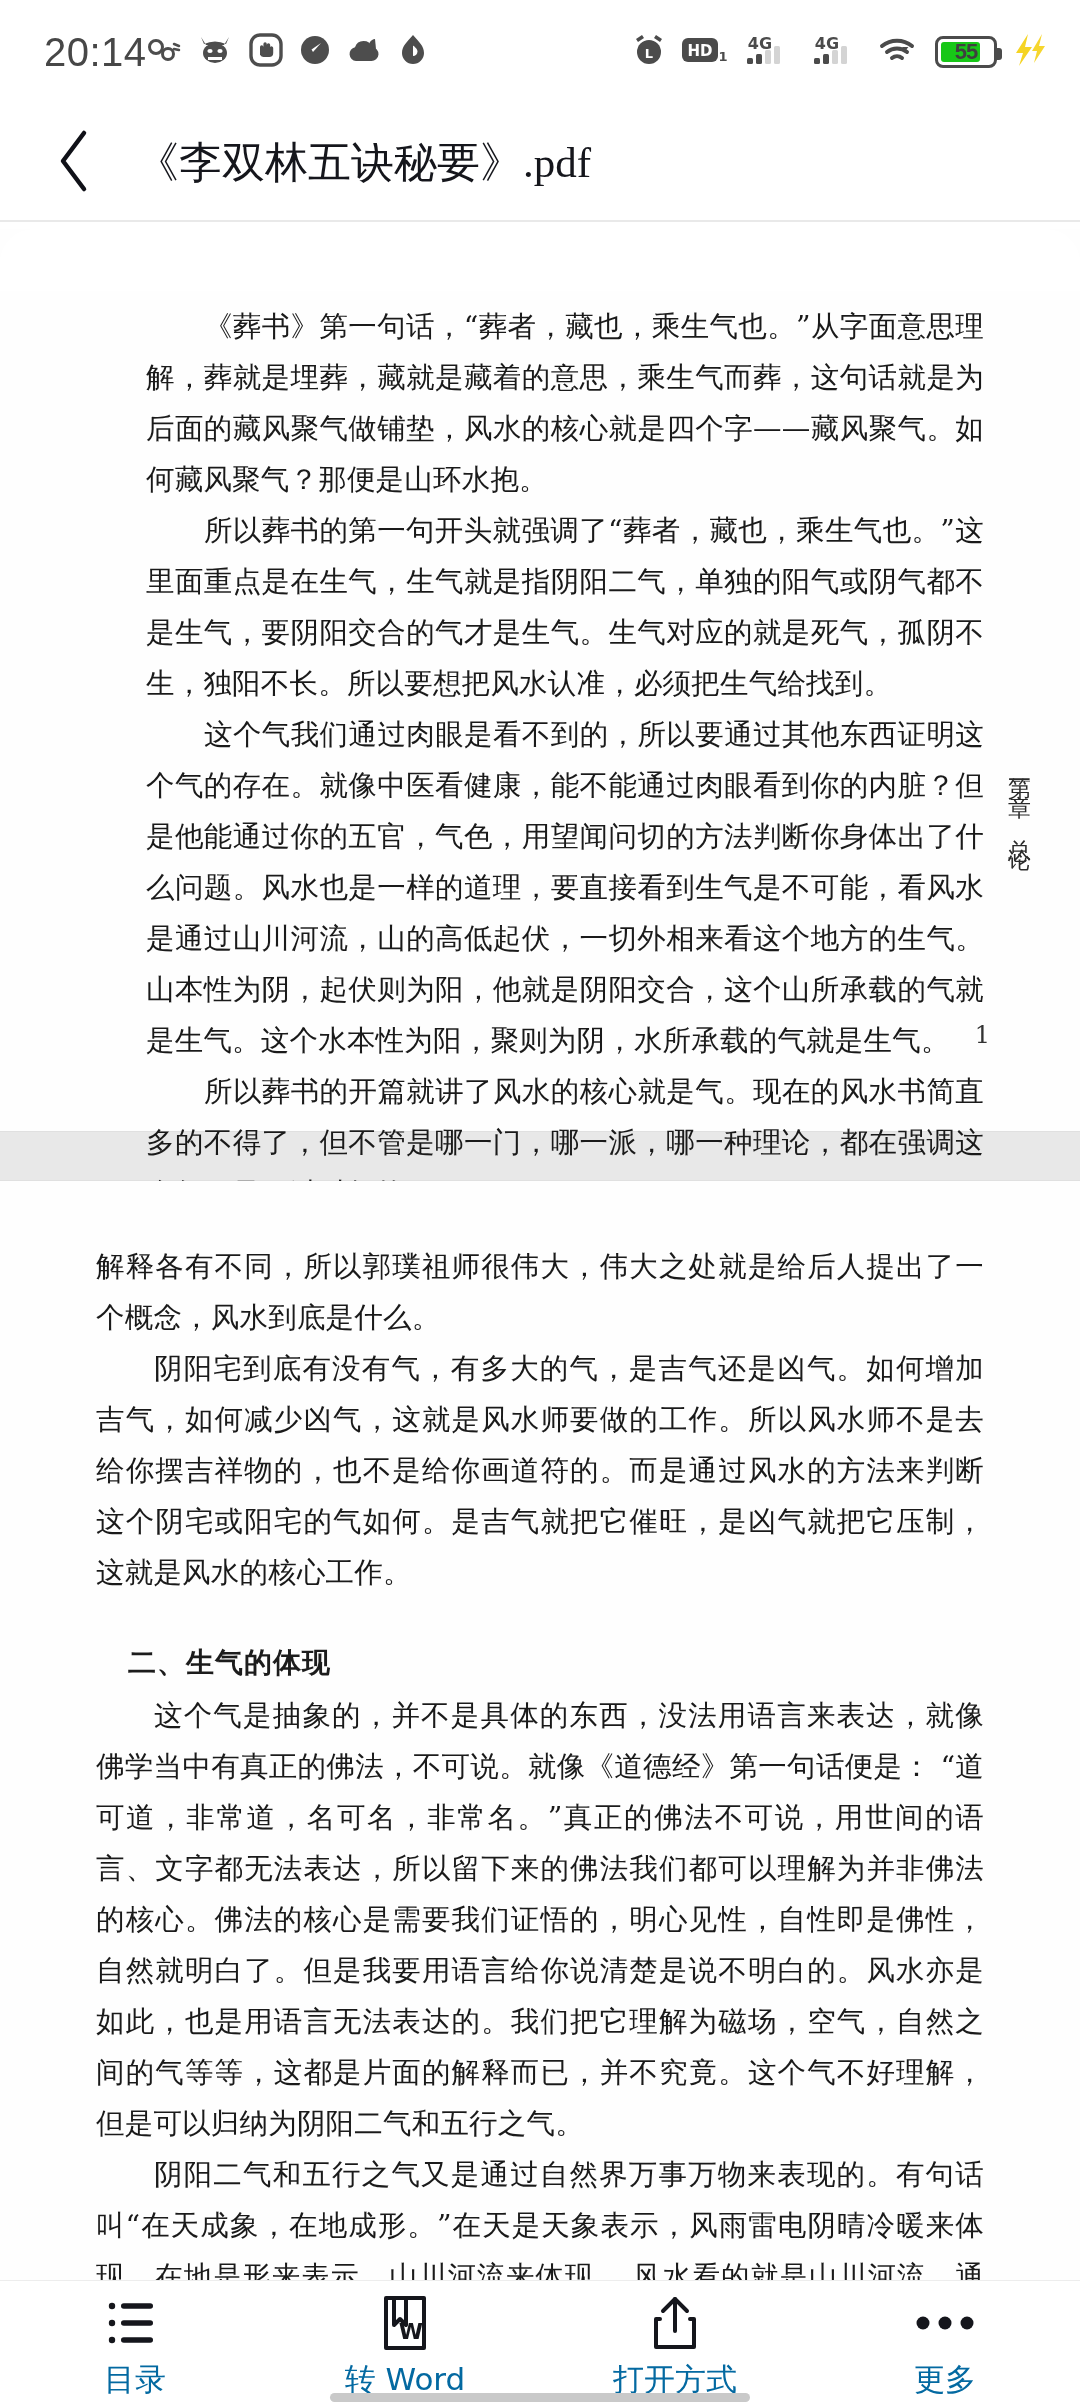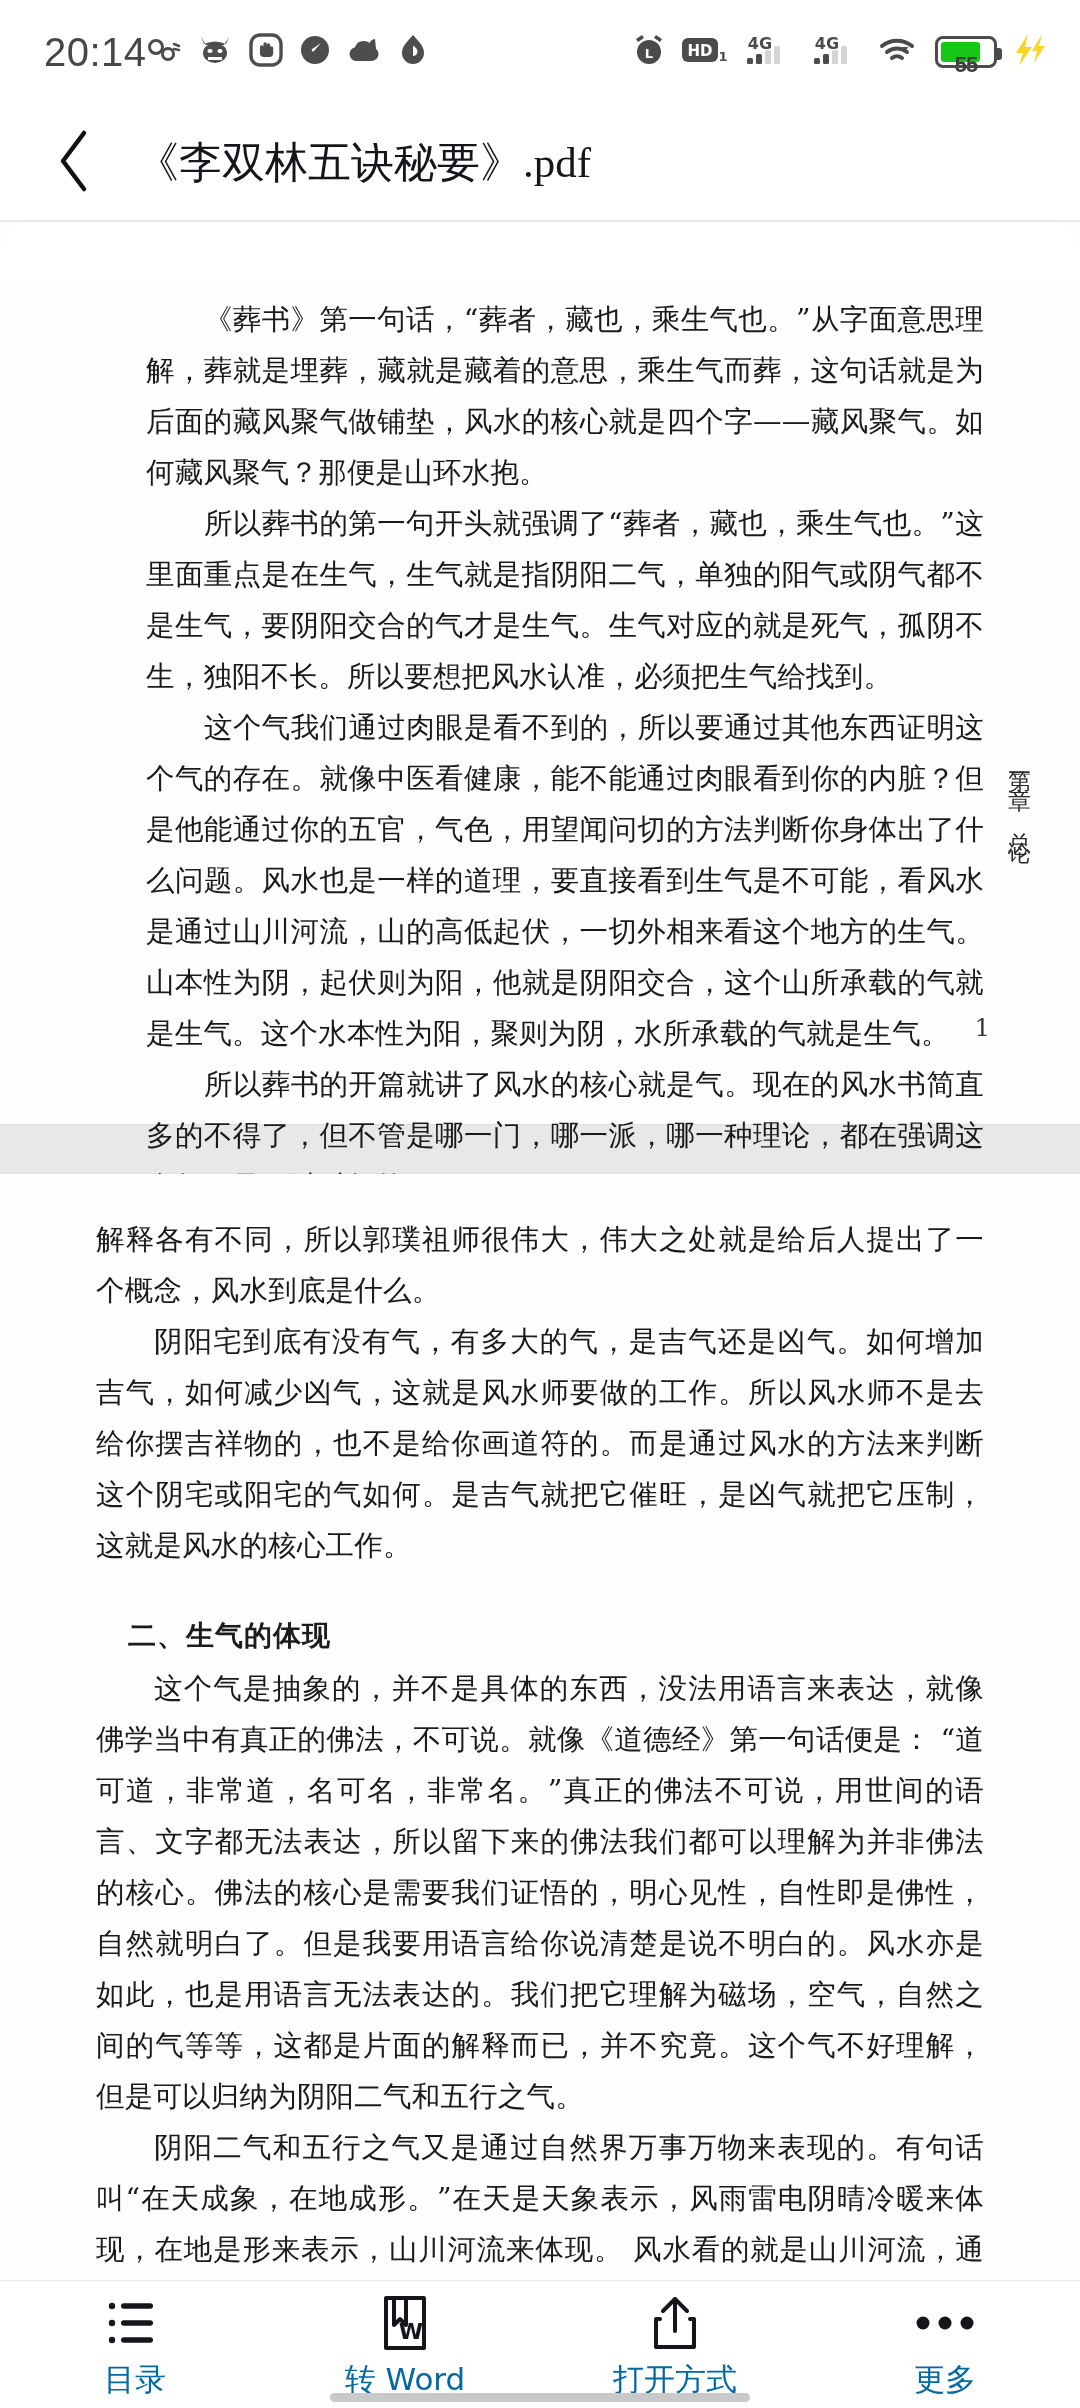--- a/index.html
+++ b/index.html
@@ -35,21 +35,21 @@
   }
   .battery::after{
     content:""; position:absolute; right:-8px; top:9px;
     width:5px; height:12px; background:#4b4b4b; border-radius:0 3px 3px 0;
   }
   .battery-fill{
     background:#17c717; height:100%; width:78%; border-radius:3px;
     display:flex; align-items:center; justify-content:center;
   }
   .battery-txt{
-    position:absolute; left:0; top:13px; width:100%; height:100%;
+    position:absolute; left:0; top:0; width:100%; height:100%;
     display:flex; align-items:center; justify-content:center;
     font-size:22px; color:#3f3f3f; font-weight:600; letter-spacing:-1px;
   }
 
   
   .titlebar{
     position:absolute; top:104px; left:0; width:1080px; height:118px;
     display:flex; align-items:center; background:#ffffff;text-align:right;
   }
   .back-btn{
@@ -61,30 +61,30 @@
     font-family:"Liberation Serif", serif;
     white-space:nowrap; letter-spacing:0px; margin-left:10px;
   }
   .titlebar-divider{
     position:absolute; bottom:0; left:0; width:1080px; height:2px;
     background:#e9e9e9;
   }
 
   
   .doc-viewport{
-    position:absolute; top:222px; left:0; width:1080px; height:2058px;
+    position:absolute; top:229px; left:0; width:1080px; height:2058px;
     background:#e6e6e6; overflow:hidden;
   }
   .pdf-page{
     position:relative; background:#fefefe; width:1080px;
     box-shadow:0 0 0 1px rgba(0,0,0,.03);
   }
   .page-one{ height:902px; padding:26px 96px 0 146px; }
   .page-gap{ height:50px; background:#e8e8e8; width:1080px; }
-  .page-two{ height:1200px; padding:40px 96px 0 96px; }
+  .page-two{ height:1200px; padding:60px 96px 0 96px; }
 
   .doc-h{
     font-family:Liberation Serif, serif;
     font-size:28px; font-weight:700; color:#1c1c1c;
     letter-spacing:1px; margin-bottom:8px; text-indent:32px;
   }
   .doc-p{
     font-family:"DejaVu Serif", serif;
     font-size:28.5px; color:#1a1a1a; line-height:51px;
     text-align:justify; text-indent:58px;

